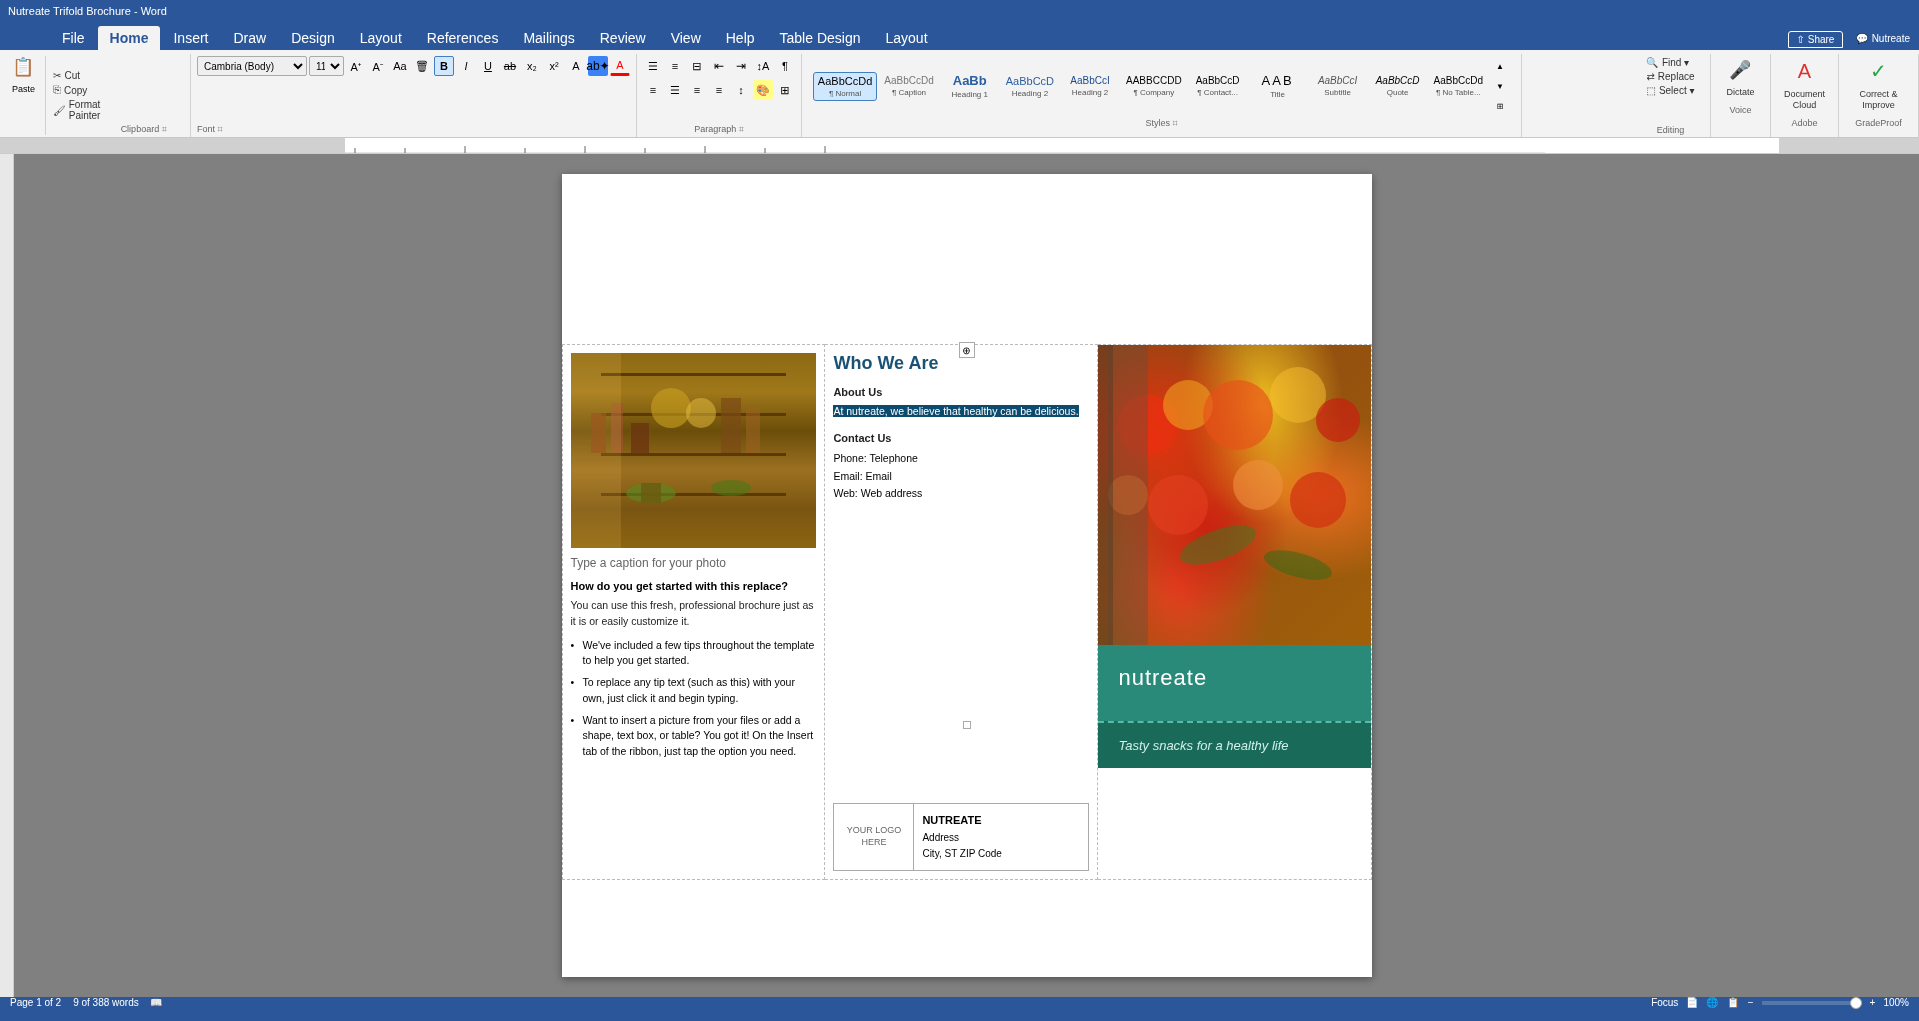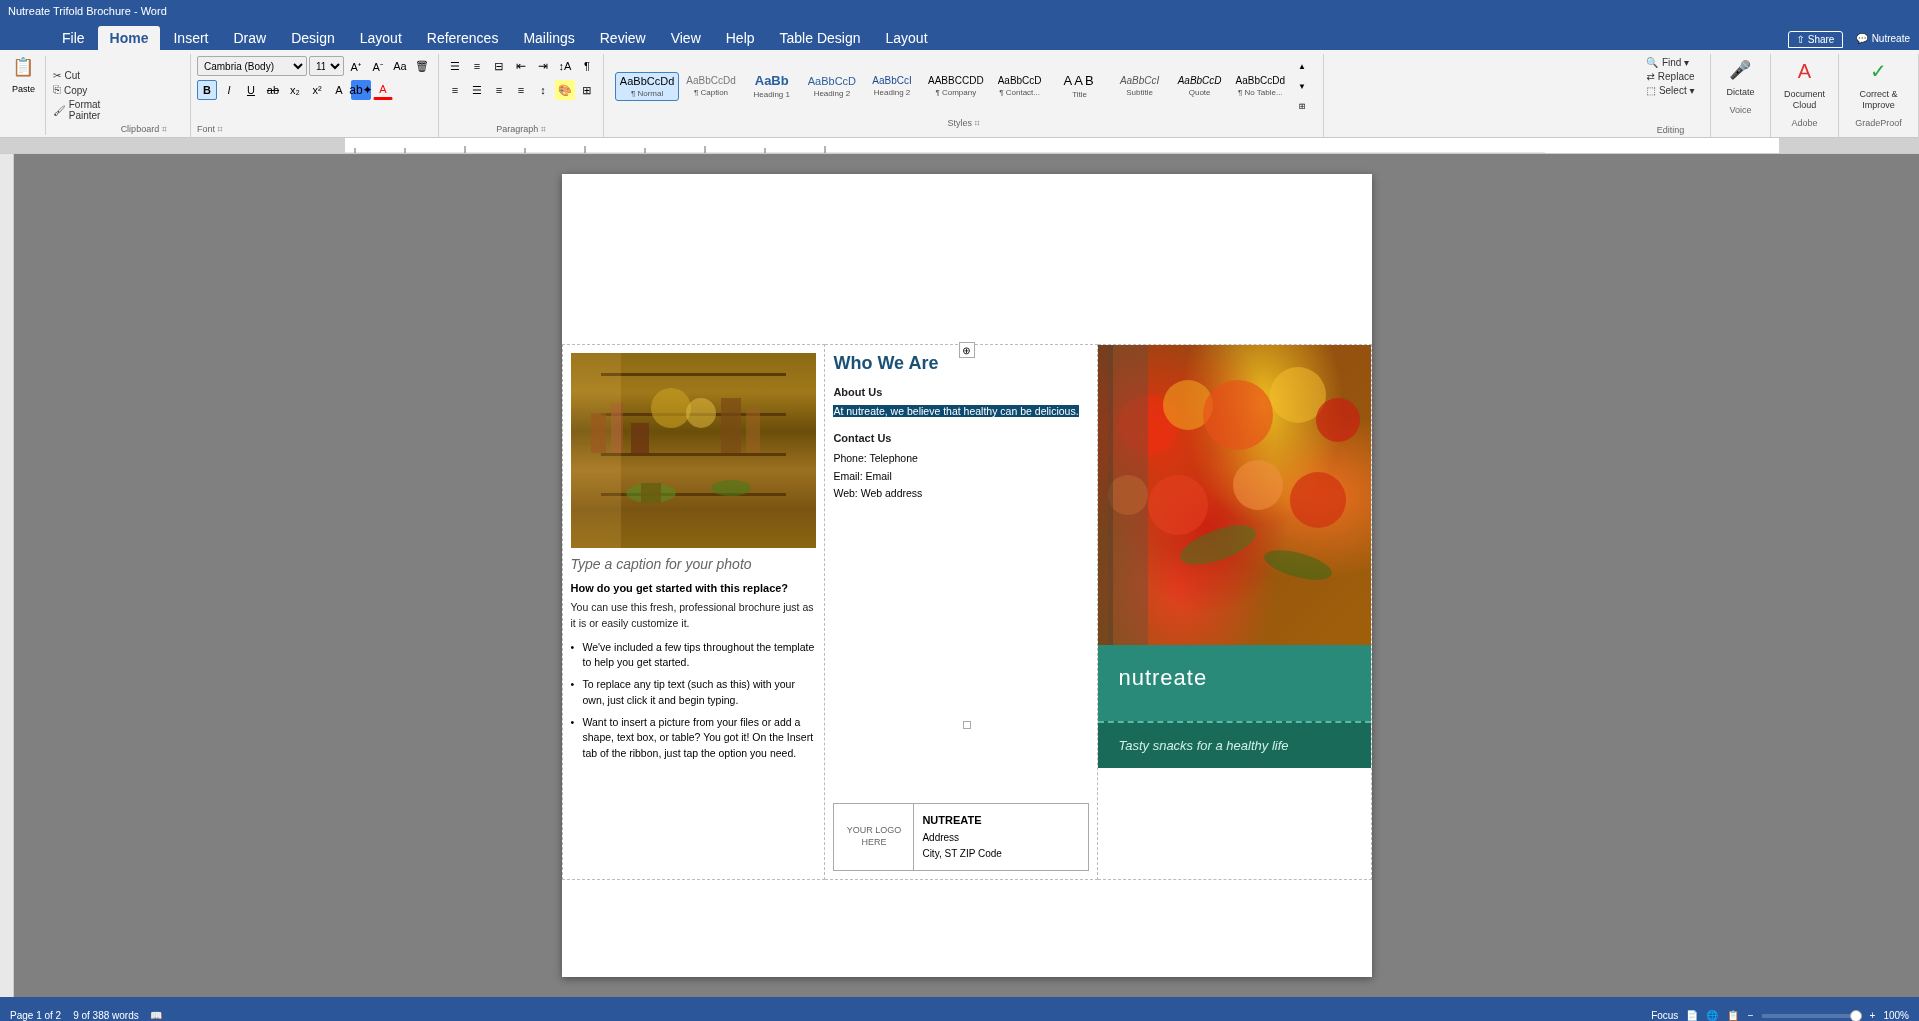--- a/index.html
+++ b/index.html
@@ -256,22 +256,21 @@
     }
     .img-shelf::before {
       content: '';
       position: absolute;
       top: 20px; left: 30px; right: 30px;
       height: 3px;
       background: #5a3a08;
       box-shadow: 0 40px 0 #5a3a08, 0 80px 0 #5a3a08, 0 120px 0 #5a3a08;
     }
     .photo-caption {
-      font-style: italic;
-      font-size: 14px;
+      font-size: 12px;
       color: #666;
       margin-bottom: 10px;
     }
     .question-heading {
       font-weight: bold;
       font-size: 11px;
       margin-bottom: 6px;
     }
     .body-text {
       font-size: 10.5px;
@@ -368,21 +367,21 @@
       font-style: italic;
       font-size: 13px;
       color: #d0f0e8;
     }
 
     
     .status-bar {
       height: 24px;
       background: #2b579a;
       display: flex;
-      align-items: flex-end;
+      align-items: flex-start;
       justify-content: space-between;
       padding: 0 10px;
       color: white;
       font-size: 10px;
     }
     .status-left { display: flex; gap: 12px; align-items: center; }
     .status-right { display: flex; gap: 8px; align-items: center; }
 
     
     .move-handle {
@@ -477,21 +476,21 @@
       </div>
       <div class="small-btn">
         <span>🖌</span>
         <span>Format Painter</span>
       </div>
     </div>
     <div style="font-size:9px; color:#666; text-align:center; margin-top:auto; width:100%; padding-top:2px;">Clipboard <span style="cursor:pointer;">⌗</span></div>
   </div>
 
   <div class="ribbon-group font-group">
-    <div class="ribbon-group-content" style="flex-direction:column;">
+    <div class="ribbon-group-content" style="flex-direction:row;justify-content:flex-end;">
       <div class="font-row">
         <select class="font-select">
           <option>Cambria (Body)</option>
         </select>
         <select class="size-select">
           <option>11</option>
         </select>
         <div class="format-btn" title="Grow Font">A⁺</div>
         <div class="format-btn" title="Shrink Font">A⁻</div>
         <div class="format-btn">Aa</div>

